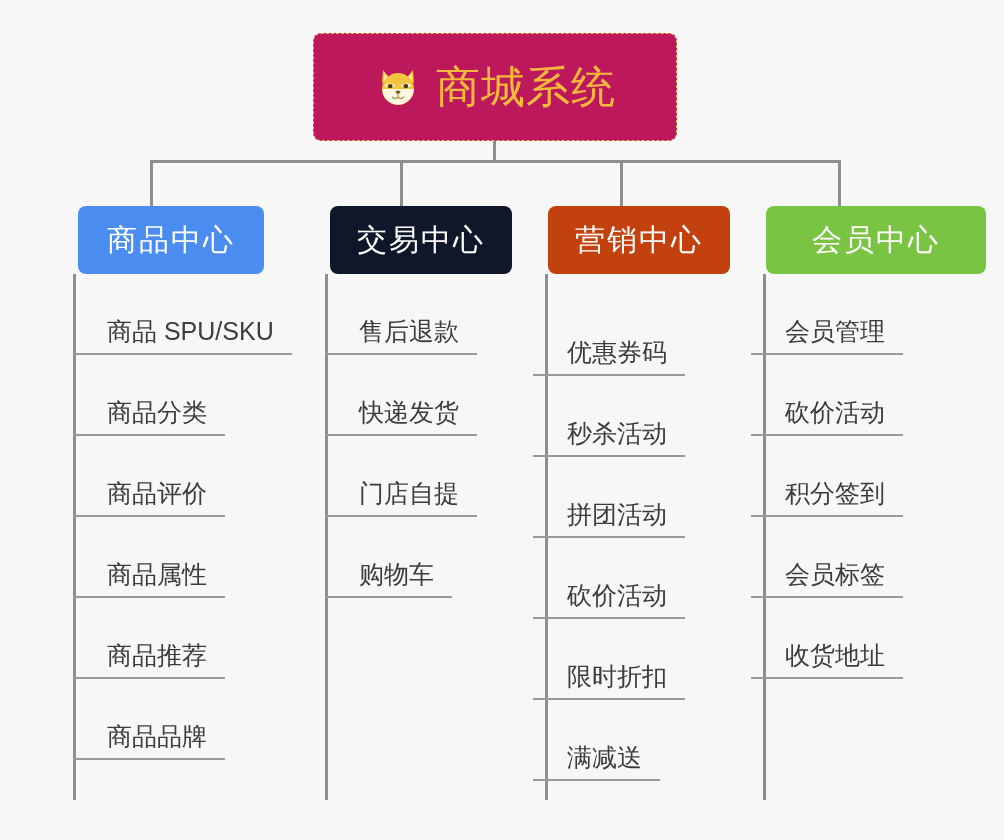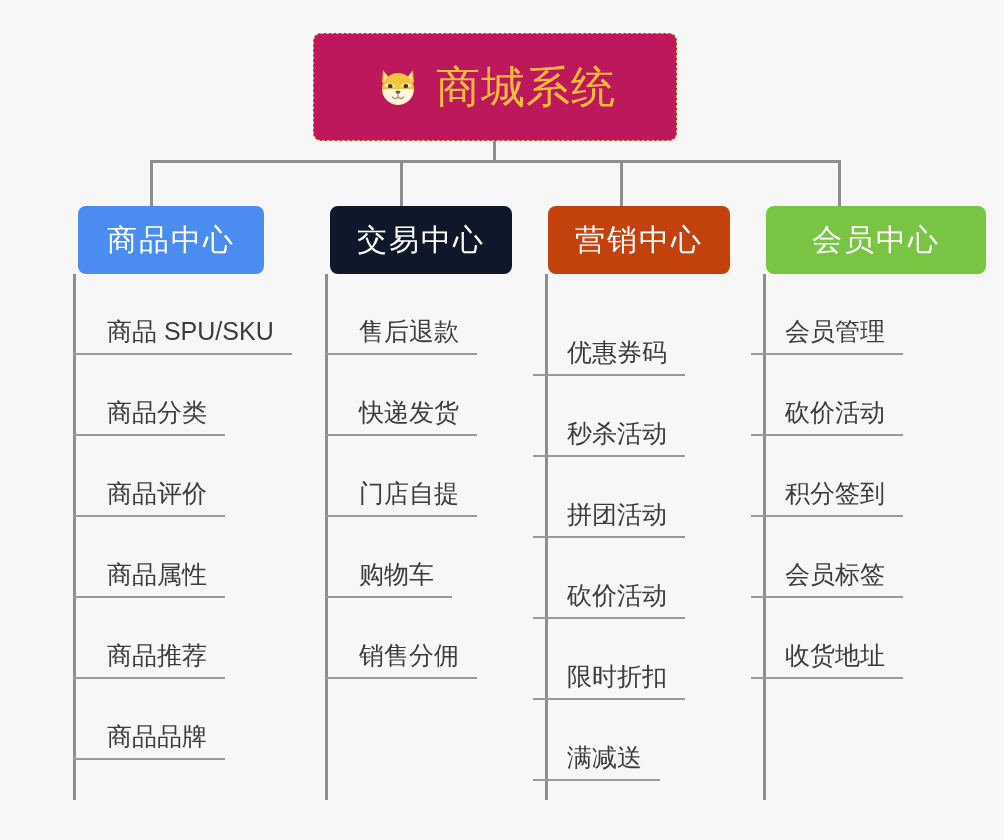--- a/index.html
+++ b/index.html
@@ -191,23 +191,20 @@
       </div>
     <div class="leaf-item">
         <span class="leaf-inner">快递发货</span>
       </div>
     <div class="leaf-item">
         <span class="leaf-inner">门店自提</span>
       </div>
     <div class="leaf-item">
         <span class="leaf-inner">购物车</span>
       </div>
-    <div class="leaf-item">
-        <span class="leaf-inner">销售分佣</span>
-      </div>
   </div>
 
   <div class="column" style="left:528px;width:182px;">
     <div class="cat-box" style="background:#c2410c;width:182px;">
       <span>营销中心</span>
     </div>
   </div>
   <div class="spine" style="left:545px;height:526px;"></div>
   <div class="leaf-list" style="left:533px;margin-top:21px;">
     <div class="leaf-item">

